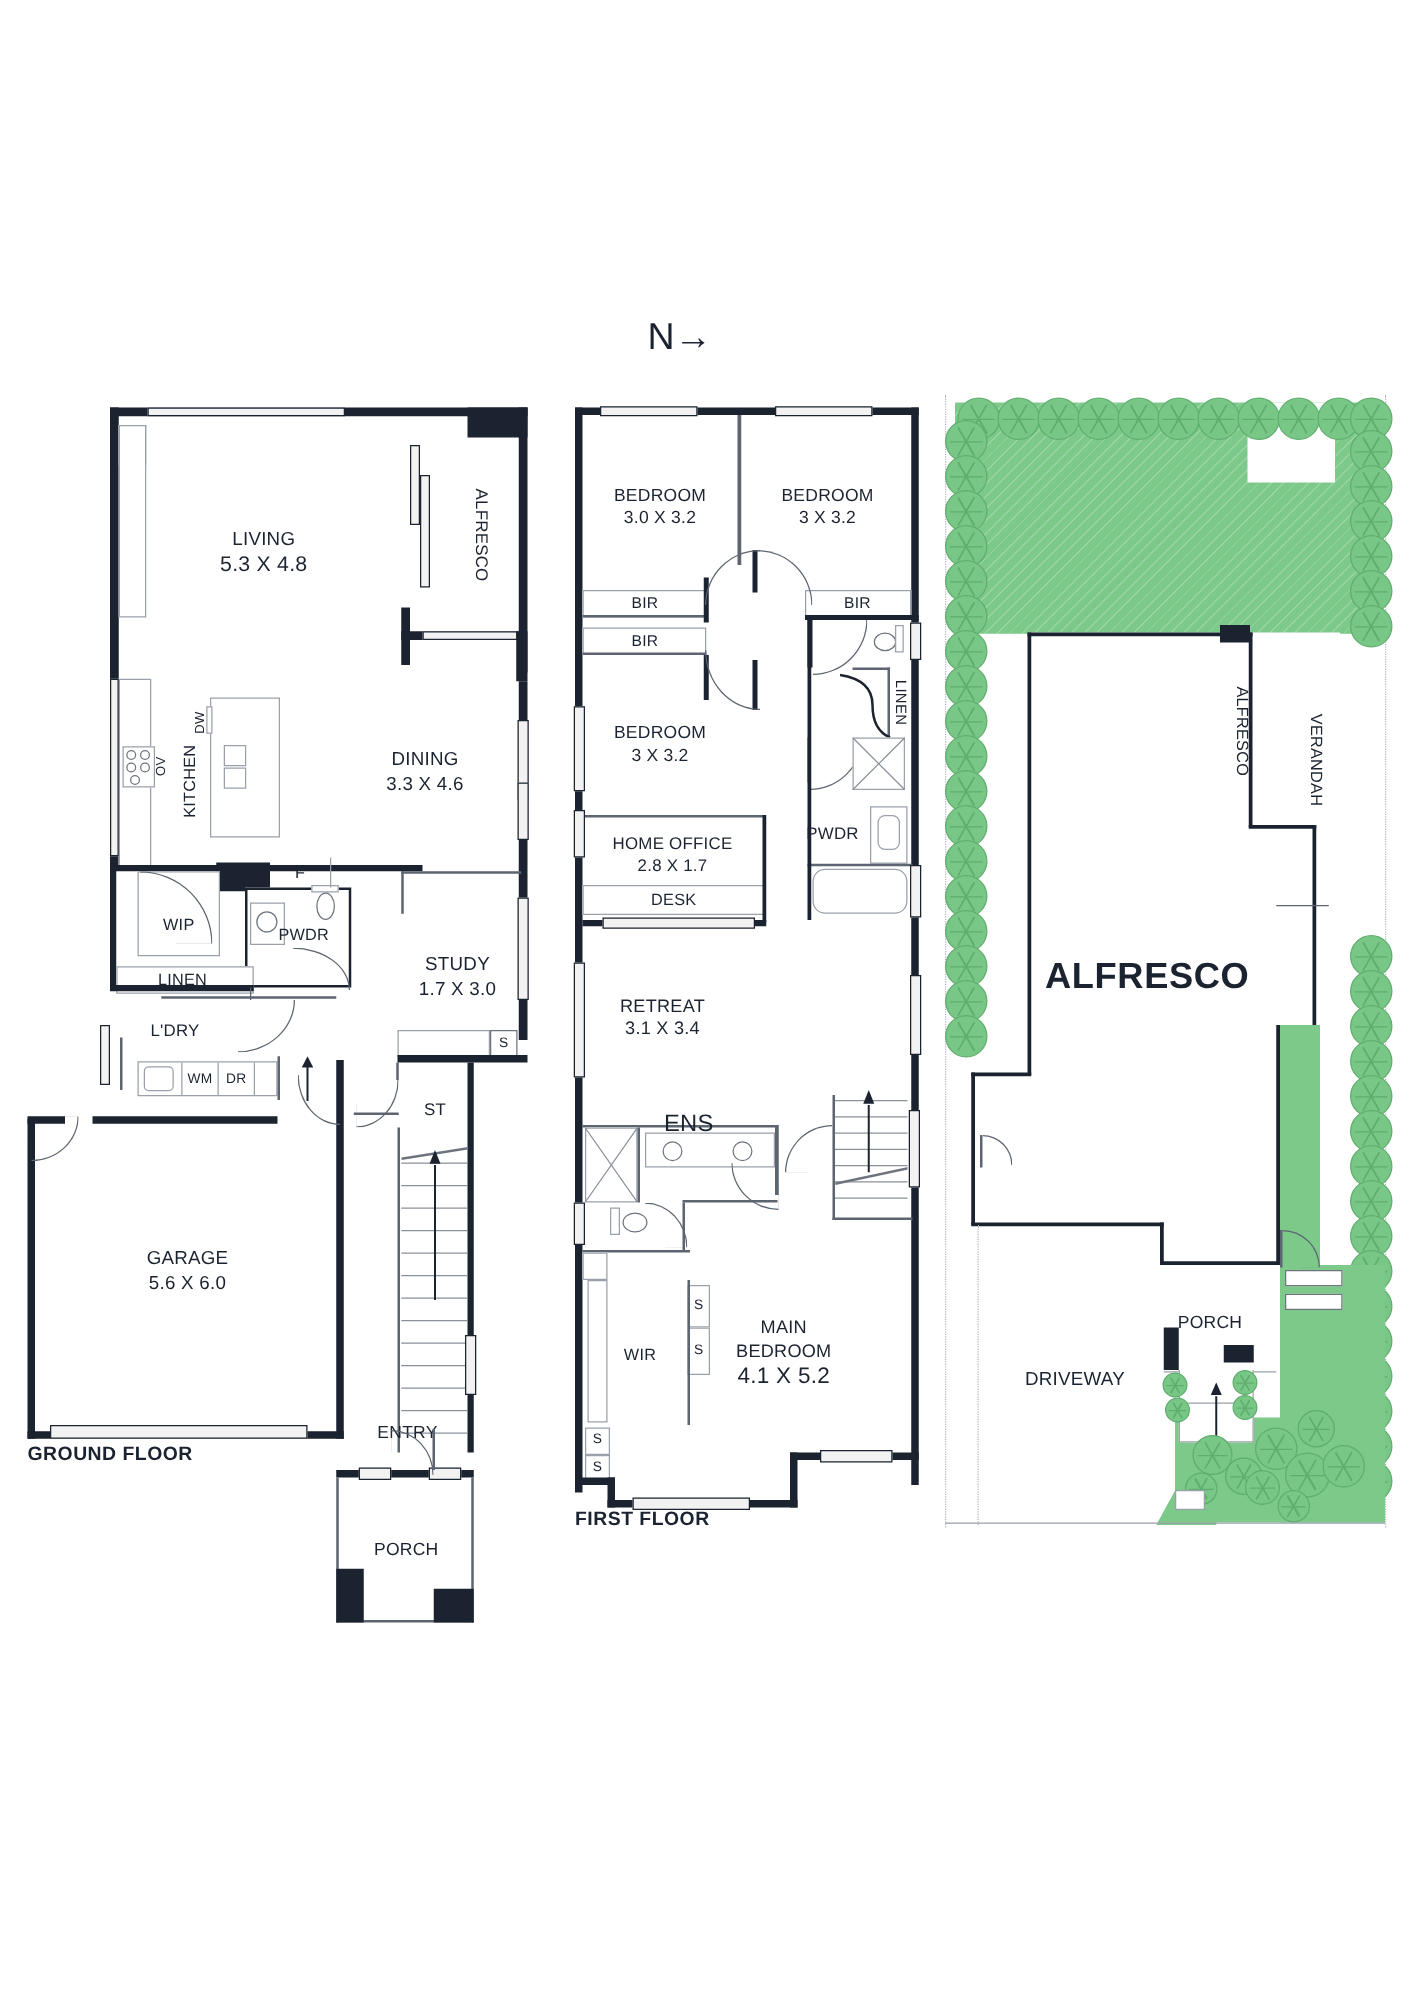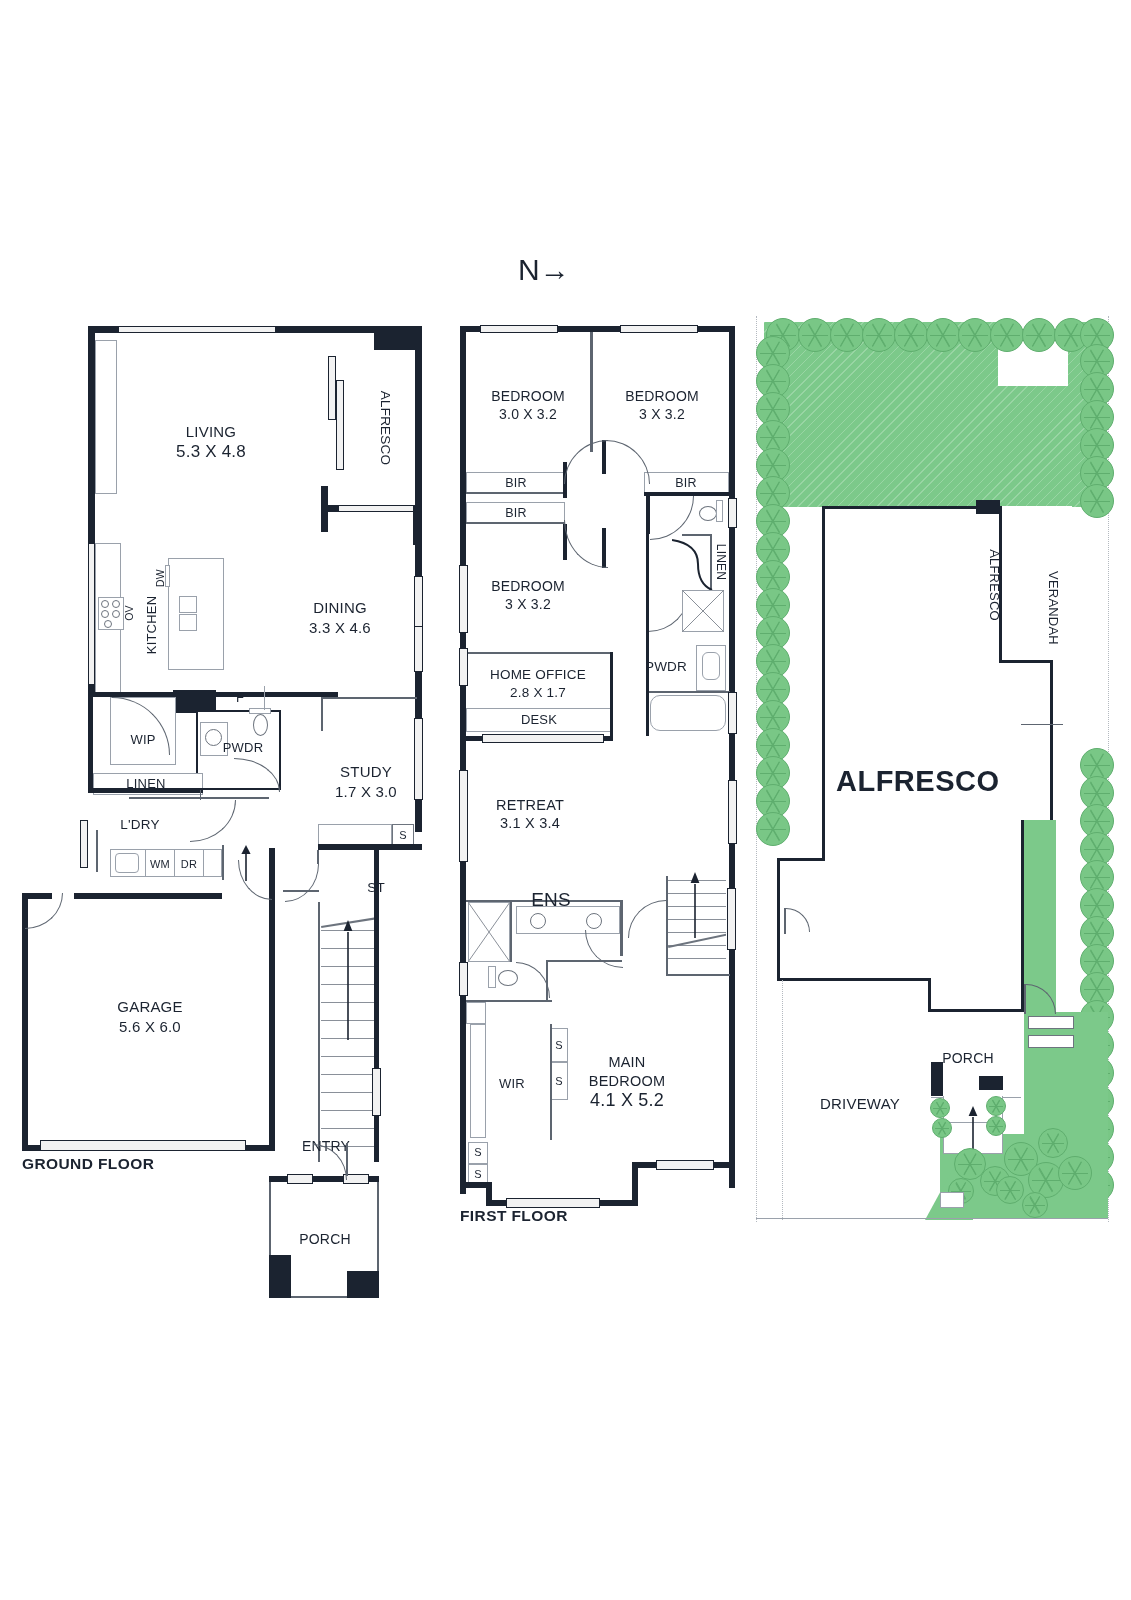--- a/index.html
+++ b/index.html
@@ -242,21 +242,21 @@
     <div class="wall" style="left:415px; top:700px; width:7px; height:132px;"></div>
     <div class="win" style="left:414px; top:718px; width:9px; height:82px;"></div>
     <div class="thin" style="left:321px; top:697px; width:96px; height:2px;"></div>
     <div class="thin" style="left:321px; top:697px; width:2px; height:34px;"></div>
 
     <div class="boxl" style="left:318px; top:824px; width:74px; height:22px;"></div>
     <div class="box" style="left:392px; top:824px; width:22px; height:22px;"></div>
     <div class="lbl ctr" style="left:403px; top:835px; font-size:11px;">S</div>
     <div class="wall" style="left:318px; top:844px; width:104px; height:6px;"></div>
 
-    <div class="lbl ctr" style="left:348px; top:888px; font-size:13.5px;margin-left:28px;">ST</div>
+    <div class="lbl ctr" style="left:348px; top:888px; font-size:13.5px;">ST</div>
     <div class="thin" style="left:317px; top:850px; width:2px; height:14px;"></div>
     <div class="arc arc-br" style="left:285px; top:864px; width:34px; height:38px;"></div>
     <div class="thin" style="left:318px; top:902px; width:2px; height:260px;"></div>
     <div class="thin" style="left:283px; top:890px; width:36px; height:2px;"></div>
     <div class="wall" style="left:374px; top:850px; width:5px; height:312px;"></div>
 
     <div class="treads" style="left:321px; top:930px; width:53px; height:232px;">
       <i style="top:0px"></i>
         <i style="top:18px"></i>
         <i style="top:36px"></i>

